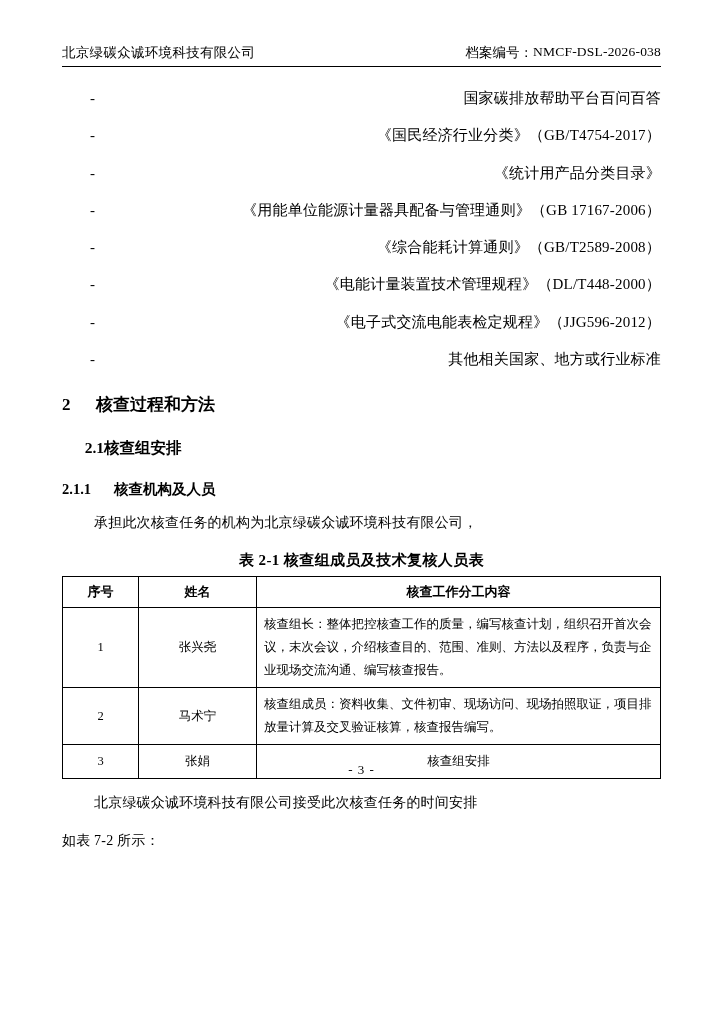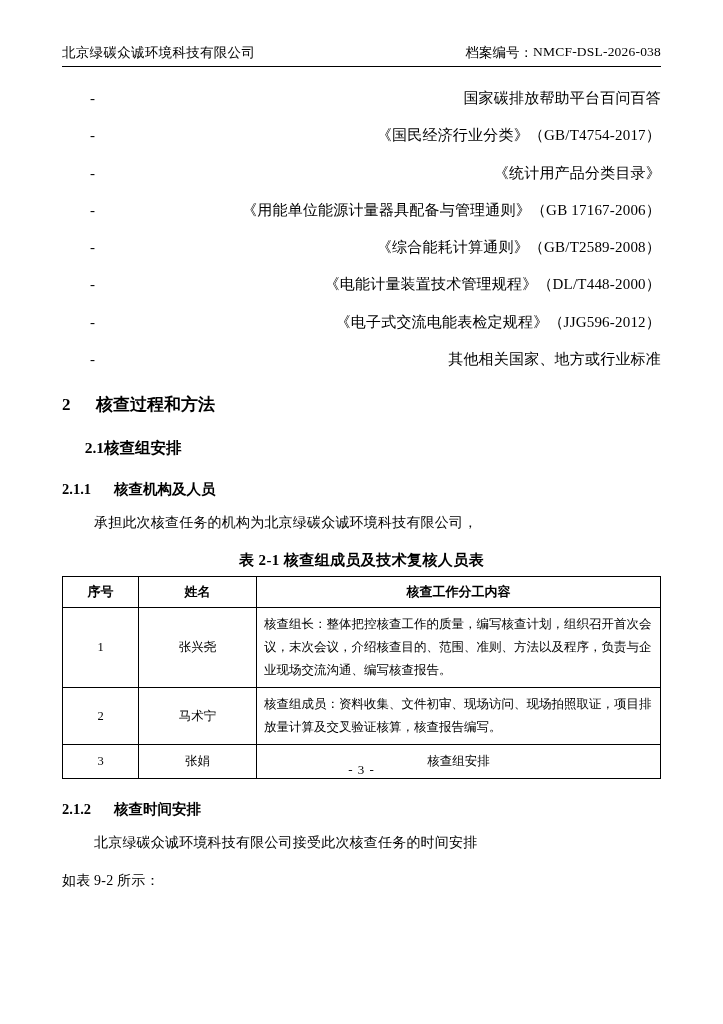--- a/index.html
+++ b/index.html
@@ -239,22 +239,18 @@
         <td class="c-duty">核查组成员：资料收集、文件初审、现场访问、现场拍照取证，项目排放量计算及交叉验证核算，核查报告编写。</td>
       </tr>
       <tr>
         <td class="c-idx">3</td>
         <td class="c-name">张娟</td>
         <td class="c-duty center">核查组安排</td>
       </tr>
     </tbody>
   </table>
 
-  <h4 class="sec">
-    <span class="num">2.1.2</span>
-    <span>核查时间安排</span>
-  </h4>
 
   <p class="body">北京绿碳众诚环境科技有限公司接受此次核查任务的时间安排</p>
-  <p class="body noindent">如表 9-2 所示：</p>
+  <p class="body noindent">如表 7-2 所示：</p>
 
   <div class="footer">- 3 -</div>
 </div>
 
 </body></html>

